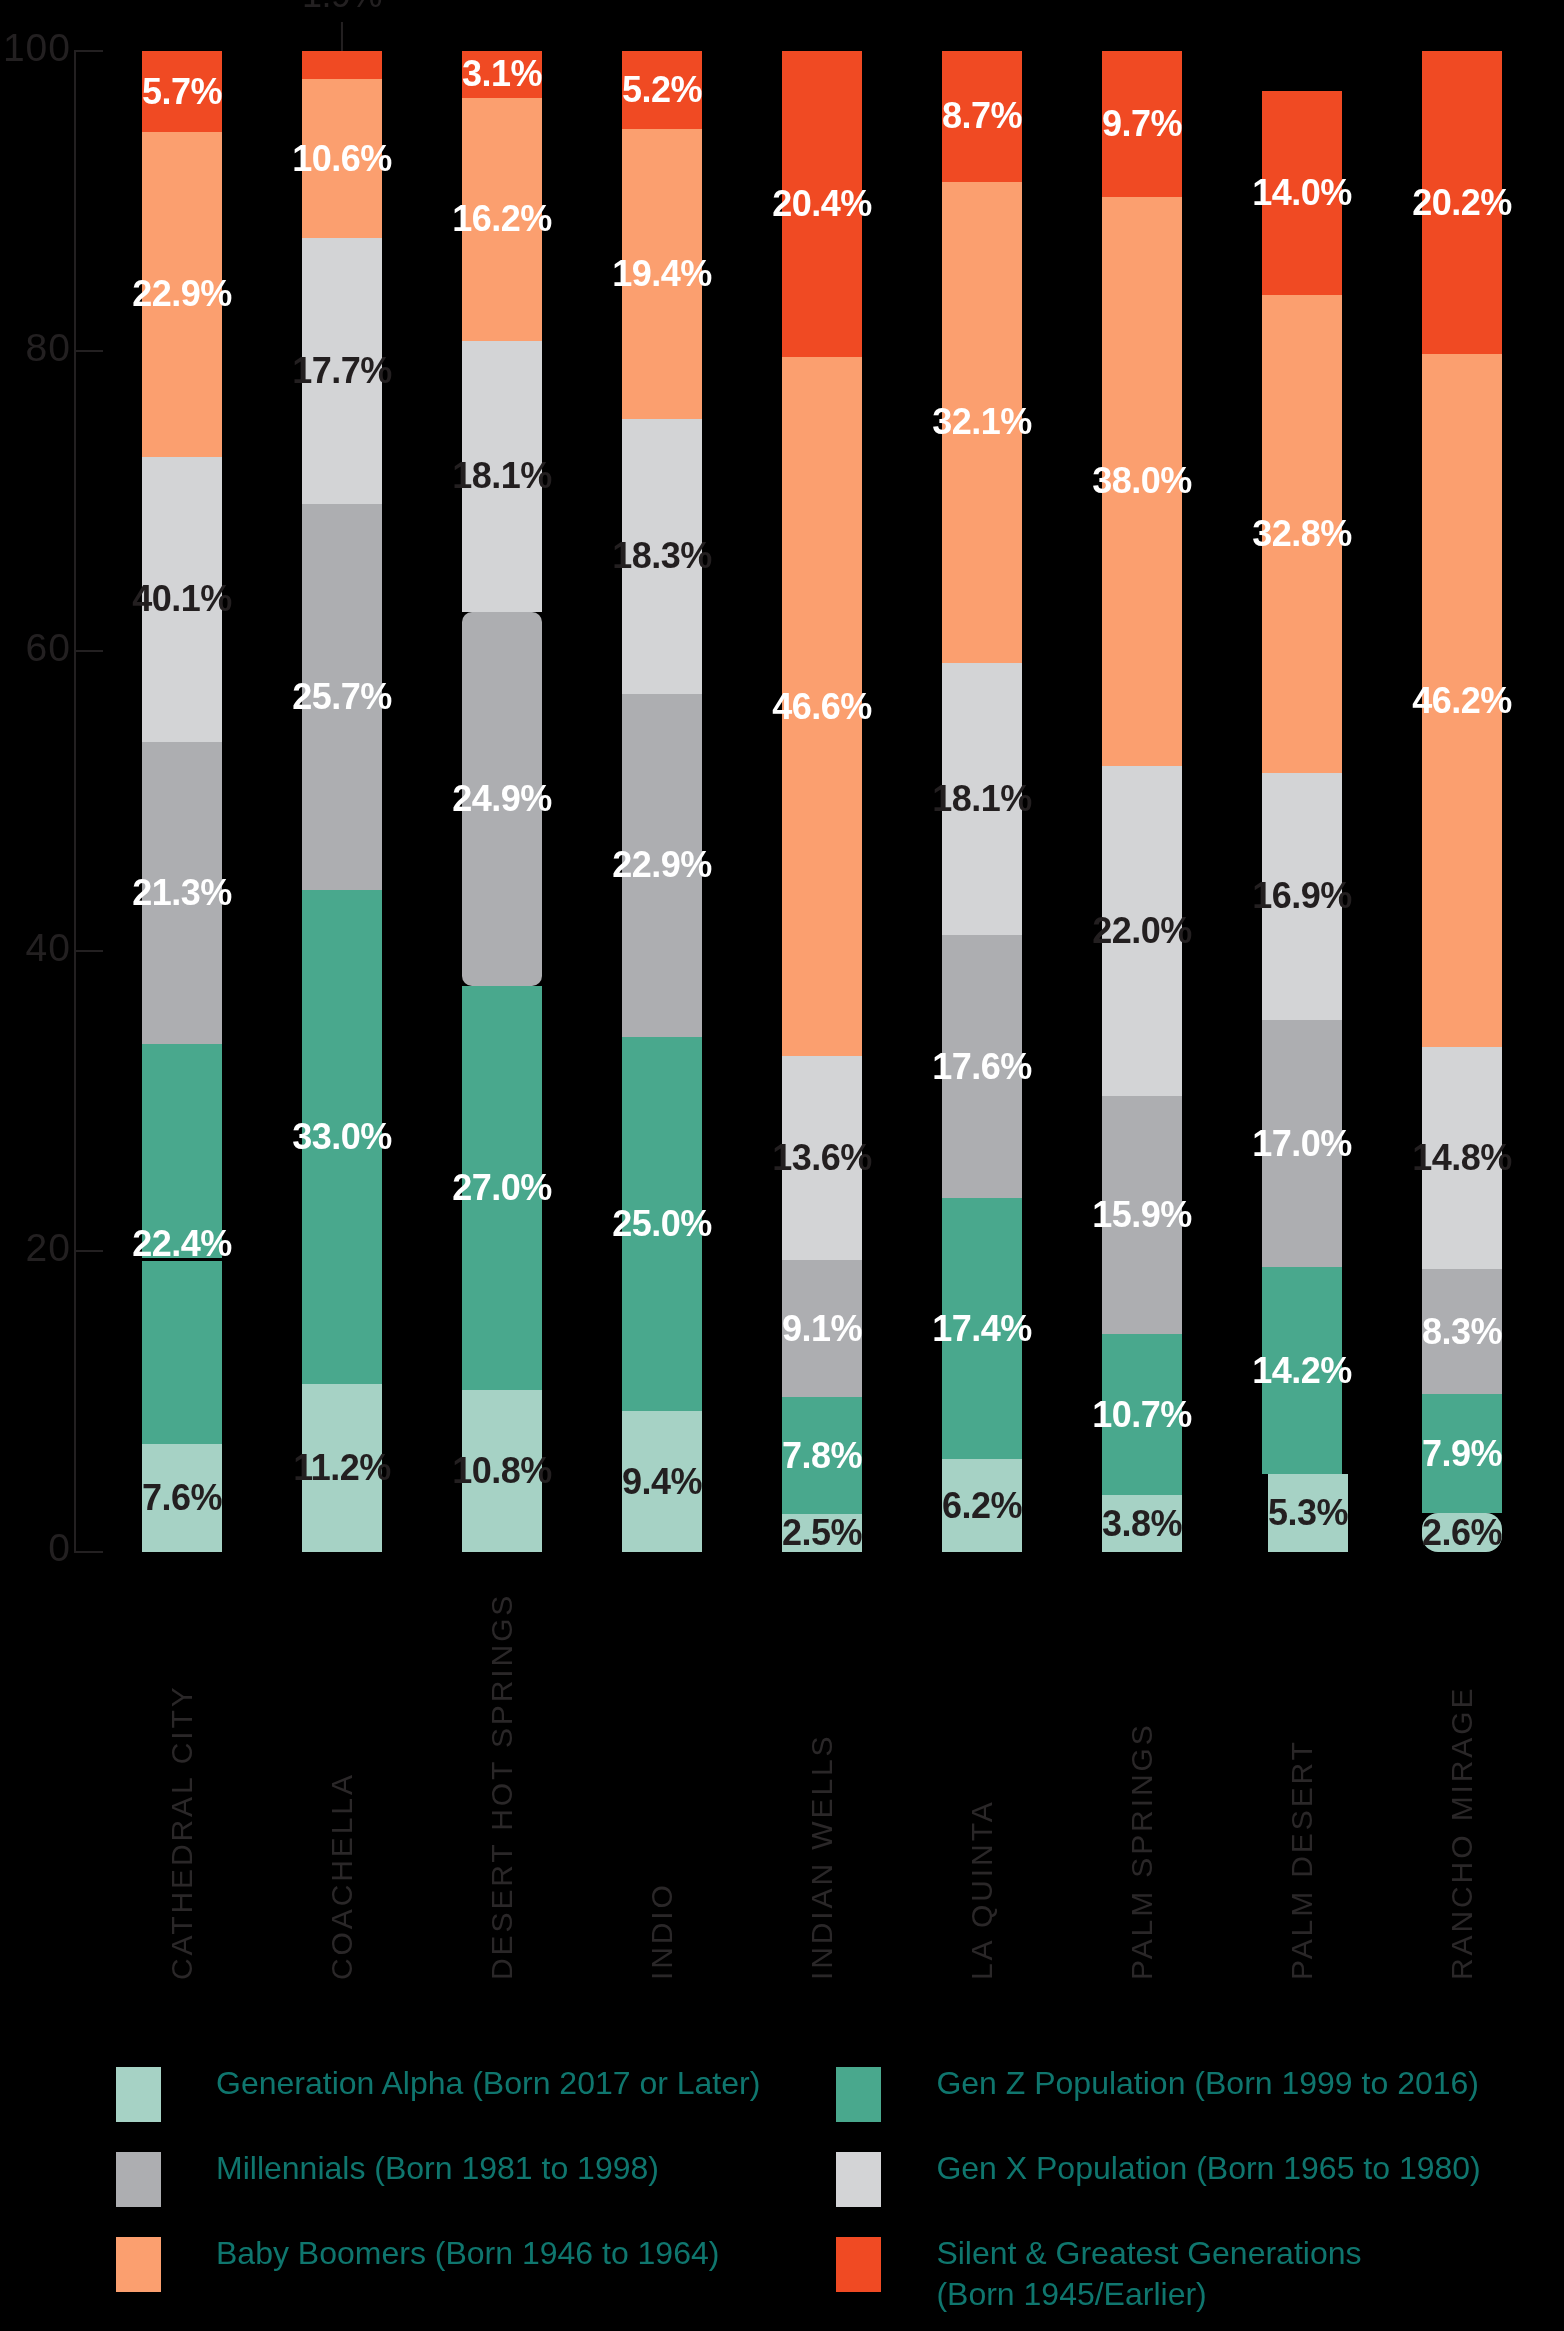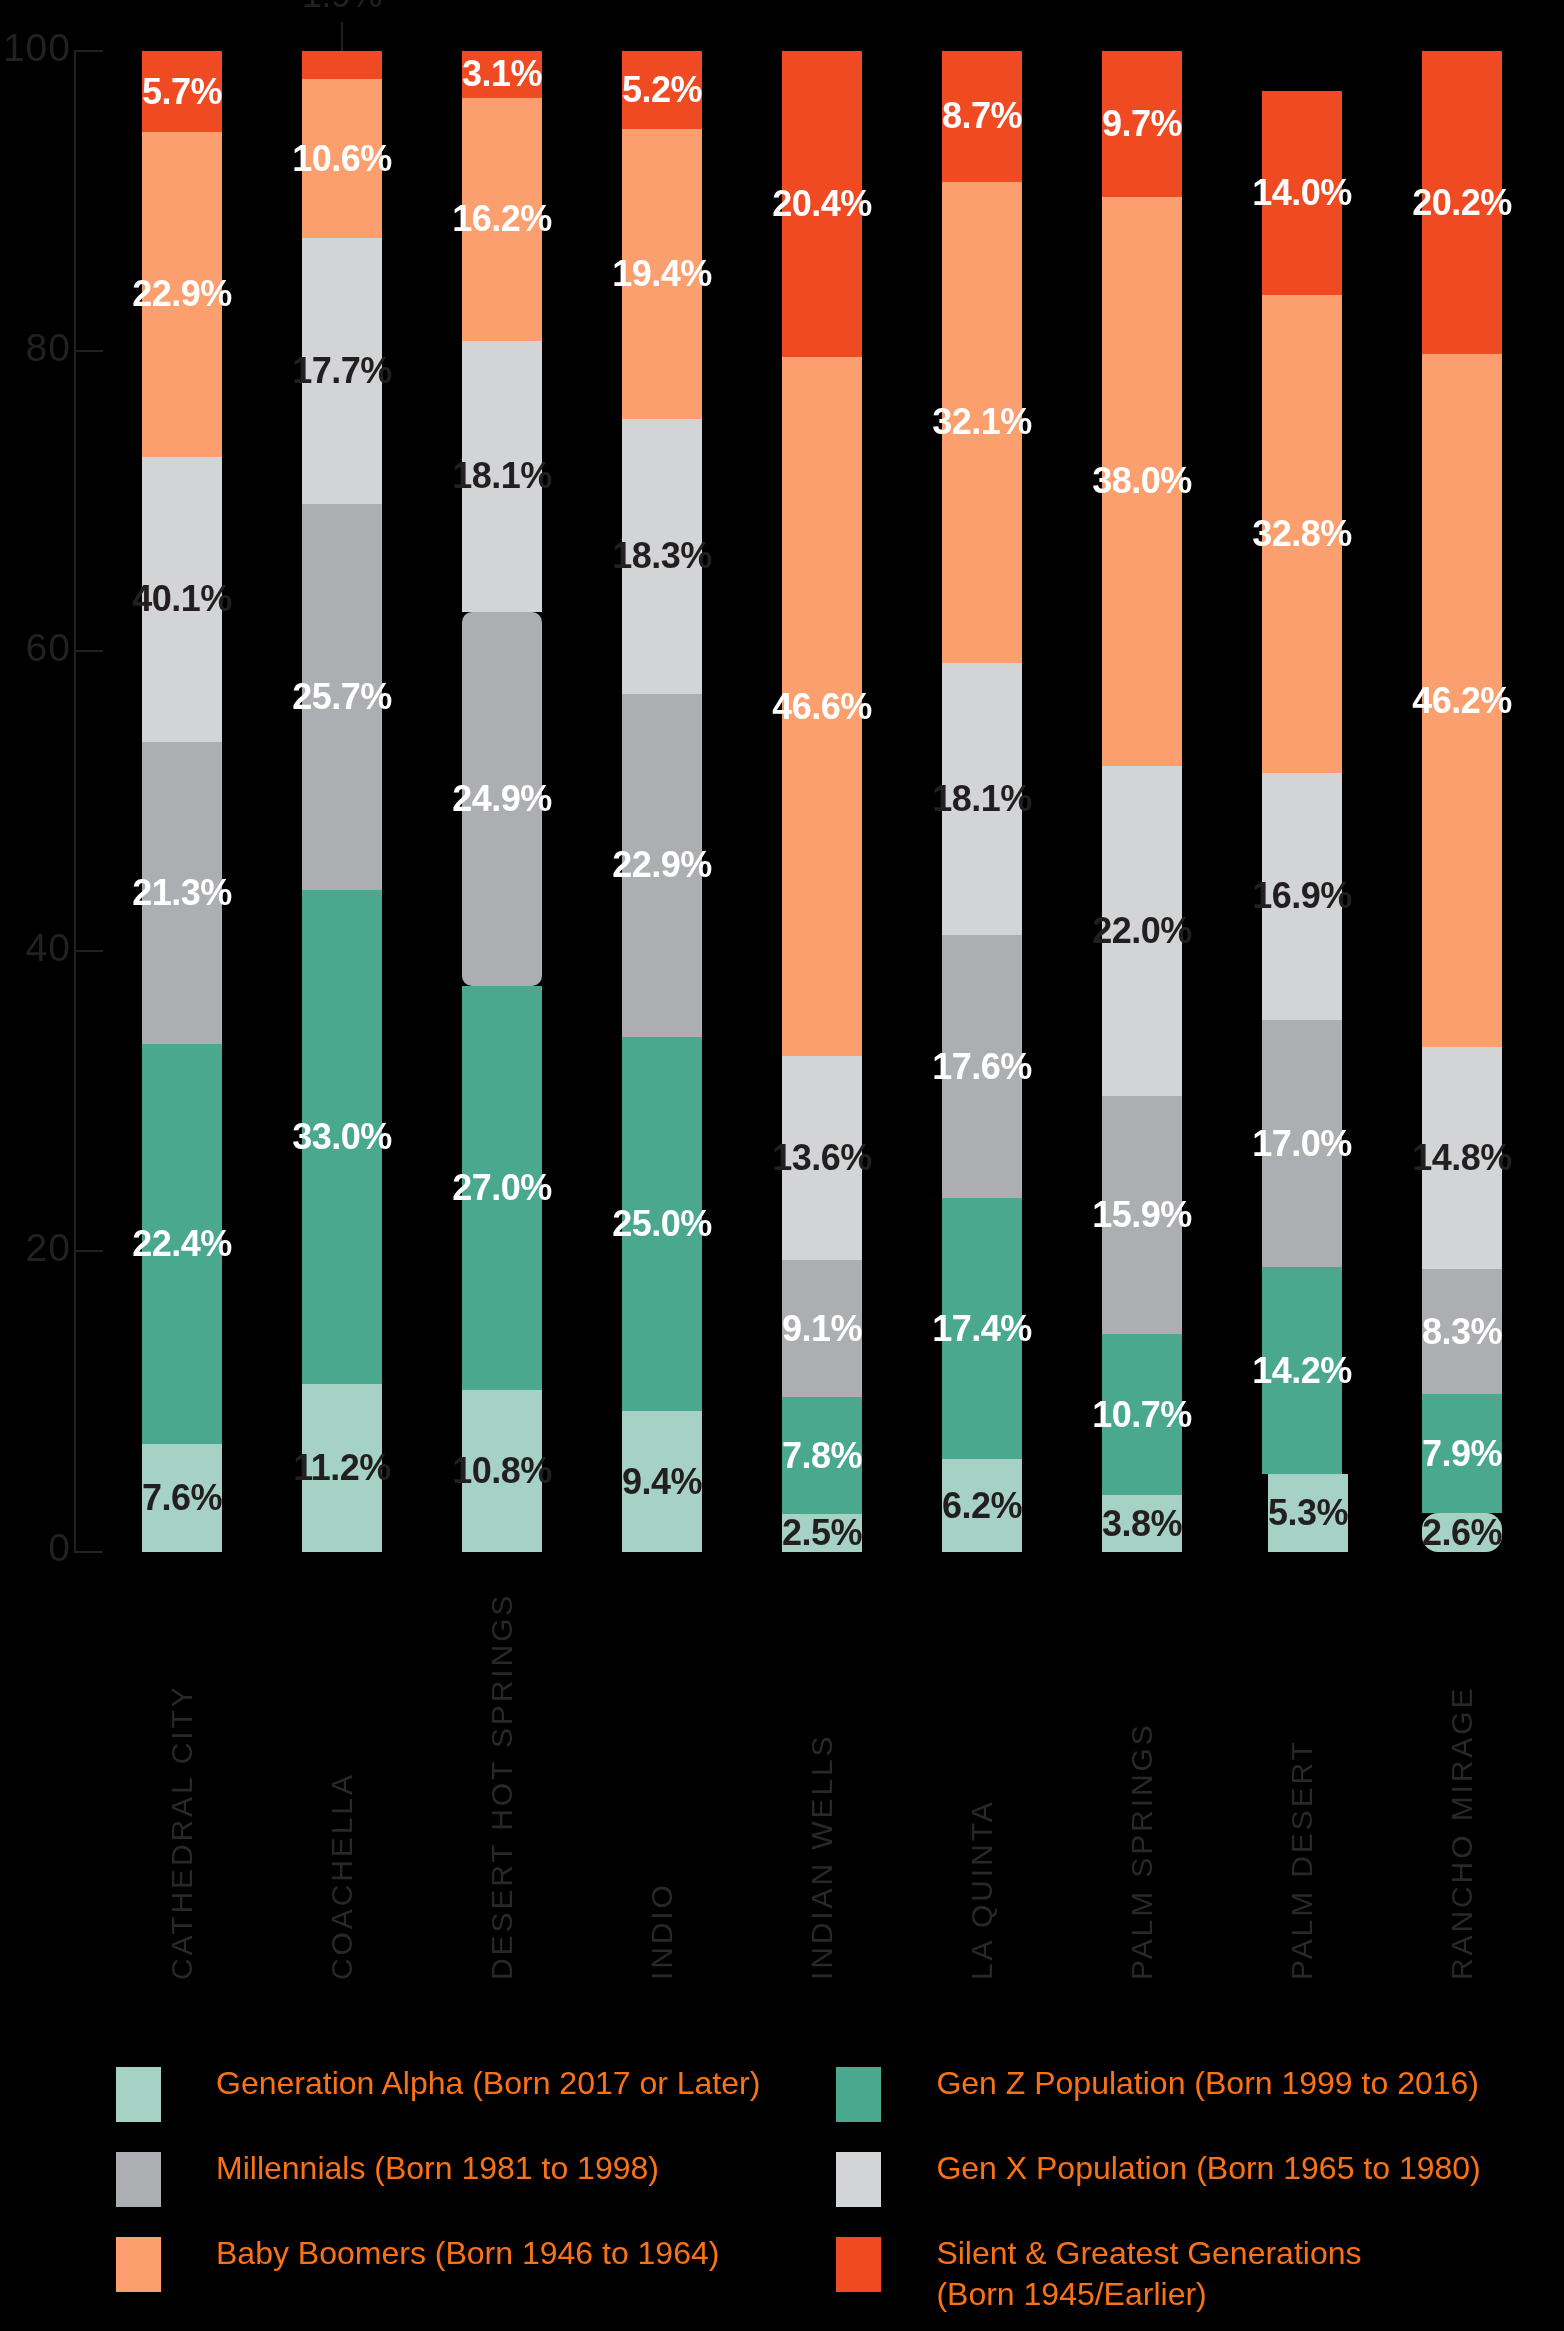--- a/index.html
+++ b/index.html
@@ -43,21 +43,21 @@
   .xlab{writing-mode:vertical-rl;transform:rotate(180deg);
         color:#2a2728;font-size:30px;letter-spacing:2.9px;font-weight:400;
         white-space:nowrap;}
 
   
   #legend{position:absolute;left:116px;top:2063px;width:1431px;height:255px;
           display:grid;grid-template-columns:1fr 1fr;
           grid-template-rows:1fr 1fr 1fr;column-gap:9.8px;row-gap:0px;}
   .legitem{display:flex;align-items:flex-start;}
   .swatch{width:45px;height:55px;flex:0 0 auto;margin-top:3.9px;}
-  .legtext{margin-left:55px;color:#f97316;font-size:32px;line-height:41px;
+  .legtext{margin-left:55px;color:#0f766e;font-size:32px;line-height:41px;
            font-weight:400;letter-spacing:0px;}
   .legtext .l2{display:block;}
 </style>
 </head>
 <body>
 
 <div id="root">
 
   <div id="plot">
     <div id="yaxis">
@@ -74,21 +74,21 @@
         <div class="ytick-label" style="top: 1226px; left: 0px;">20</div>
         <div class="ytick-mark" style="top: 1551px;"></div>
         <div class="ytick-label" style="top: 1526px; left: 0px;">0</div>
       </div>
     <div id="bars">
         <div class="barcol" style="width: 160px; align-items: center; display: flex;">
           <div class="barstack" style="width: 80px;">
             <div class="seg lab-dark" style="background: rgb(166, 210, 197); height: 114px;">
               <span>7.6%</span>
             </div>
-            <div class="seg lab-light" style="background: rgb(73, 168, 141); height: 425px;">
+            <div class="seg lab-light" style="background: rgb(73, 168, 141); height: 425px; text-decoration: underline;">
               <span>22.4%</span>
             </div>
             <div class="seg lab-light" style="background: rgb(173, 174, 177); height: 320px;">
               <span>21.3%</span>
             </div>
             <div class="seg lab-dark" style="background: rgb(211, 212, 214); height: 302px;">
               <span>40.1%</span>
             </div>
             <div class="seg lab-light" style="background: rgb(251, 159, 111); height: 344px;">
               <span>22.9%</span>

